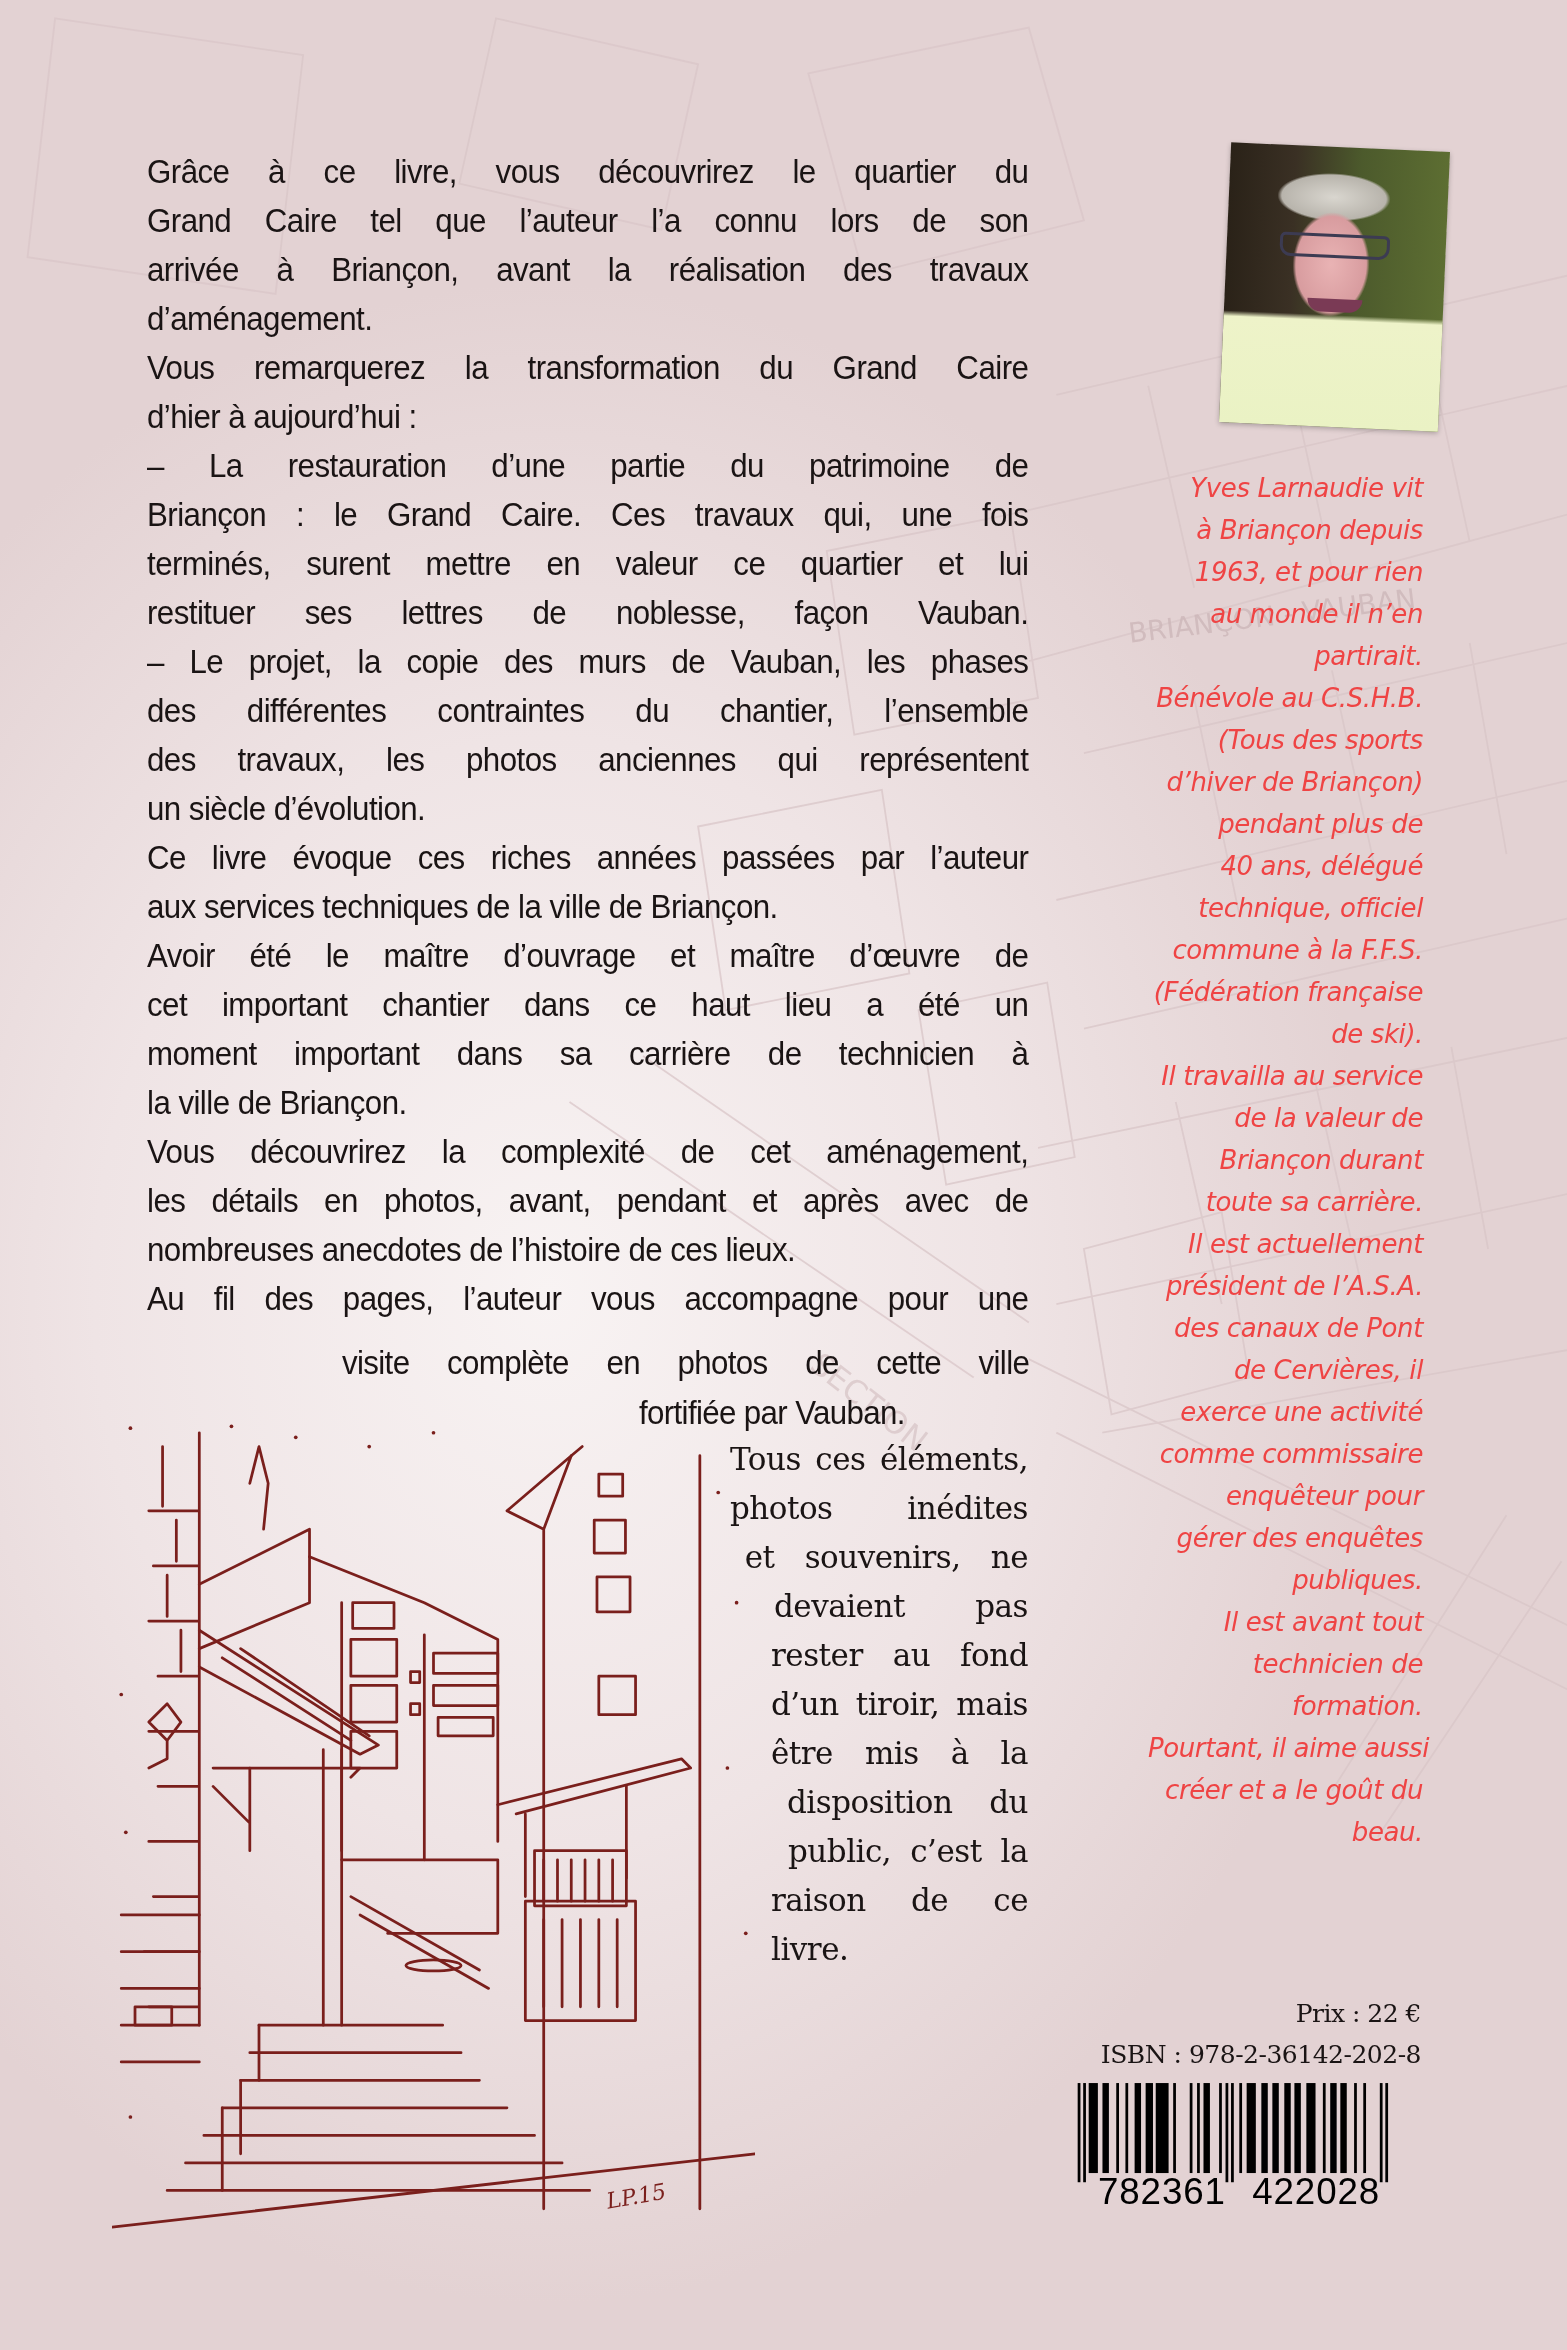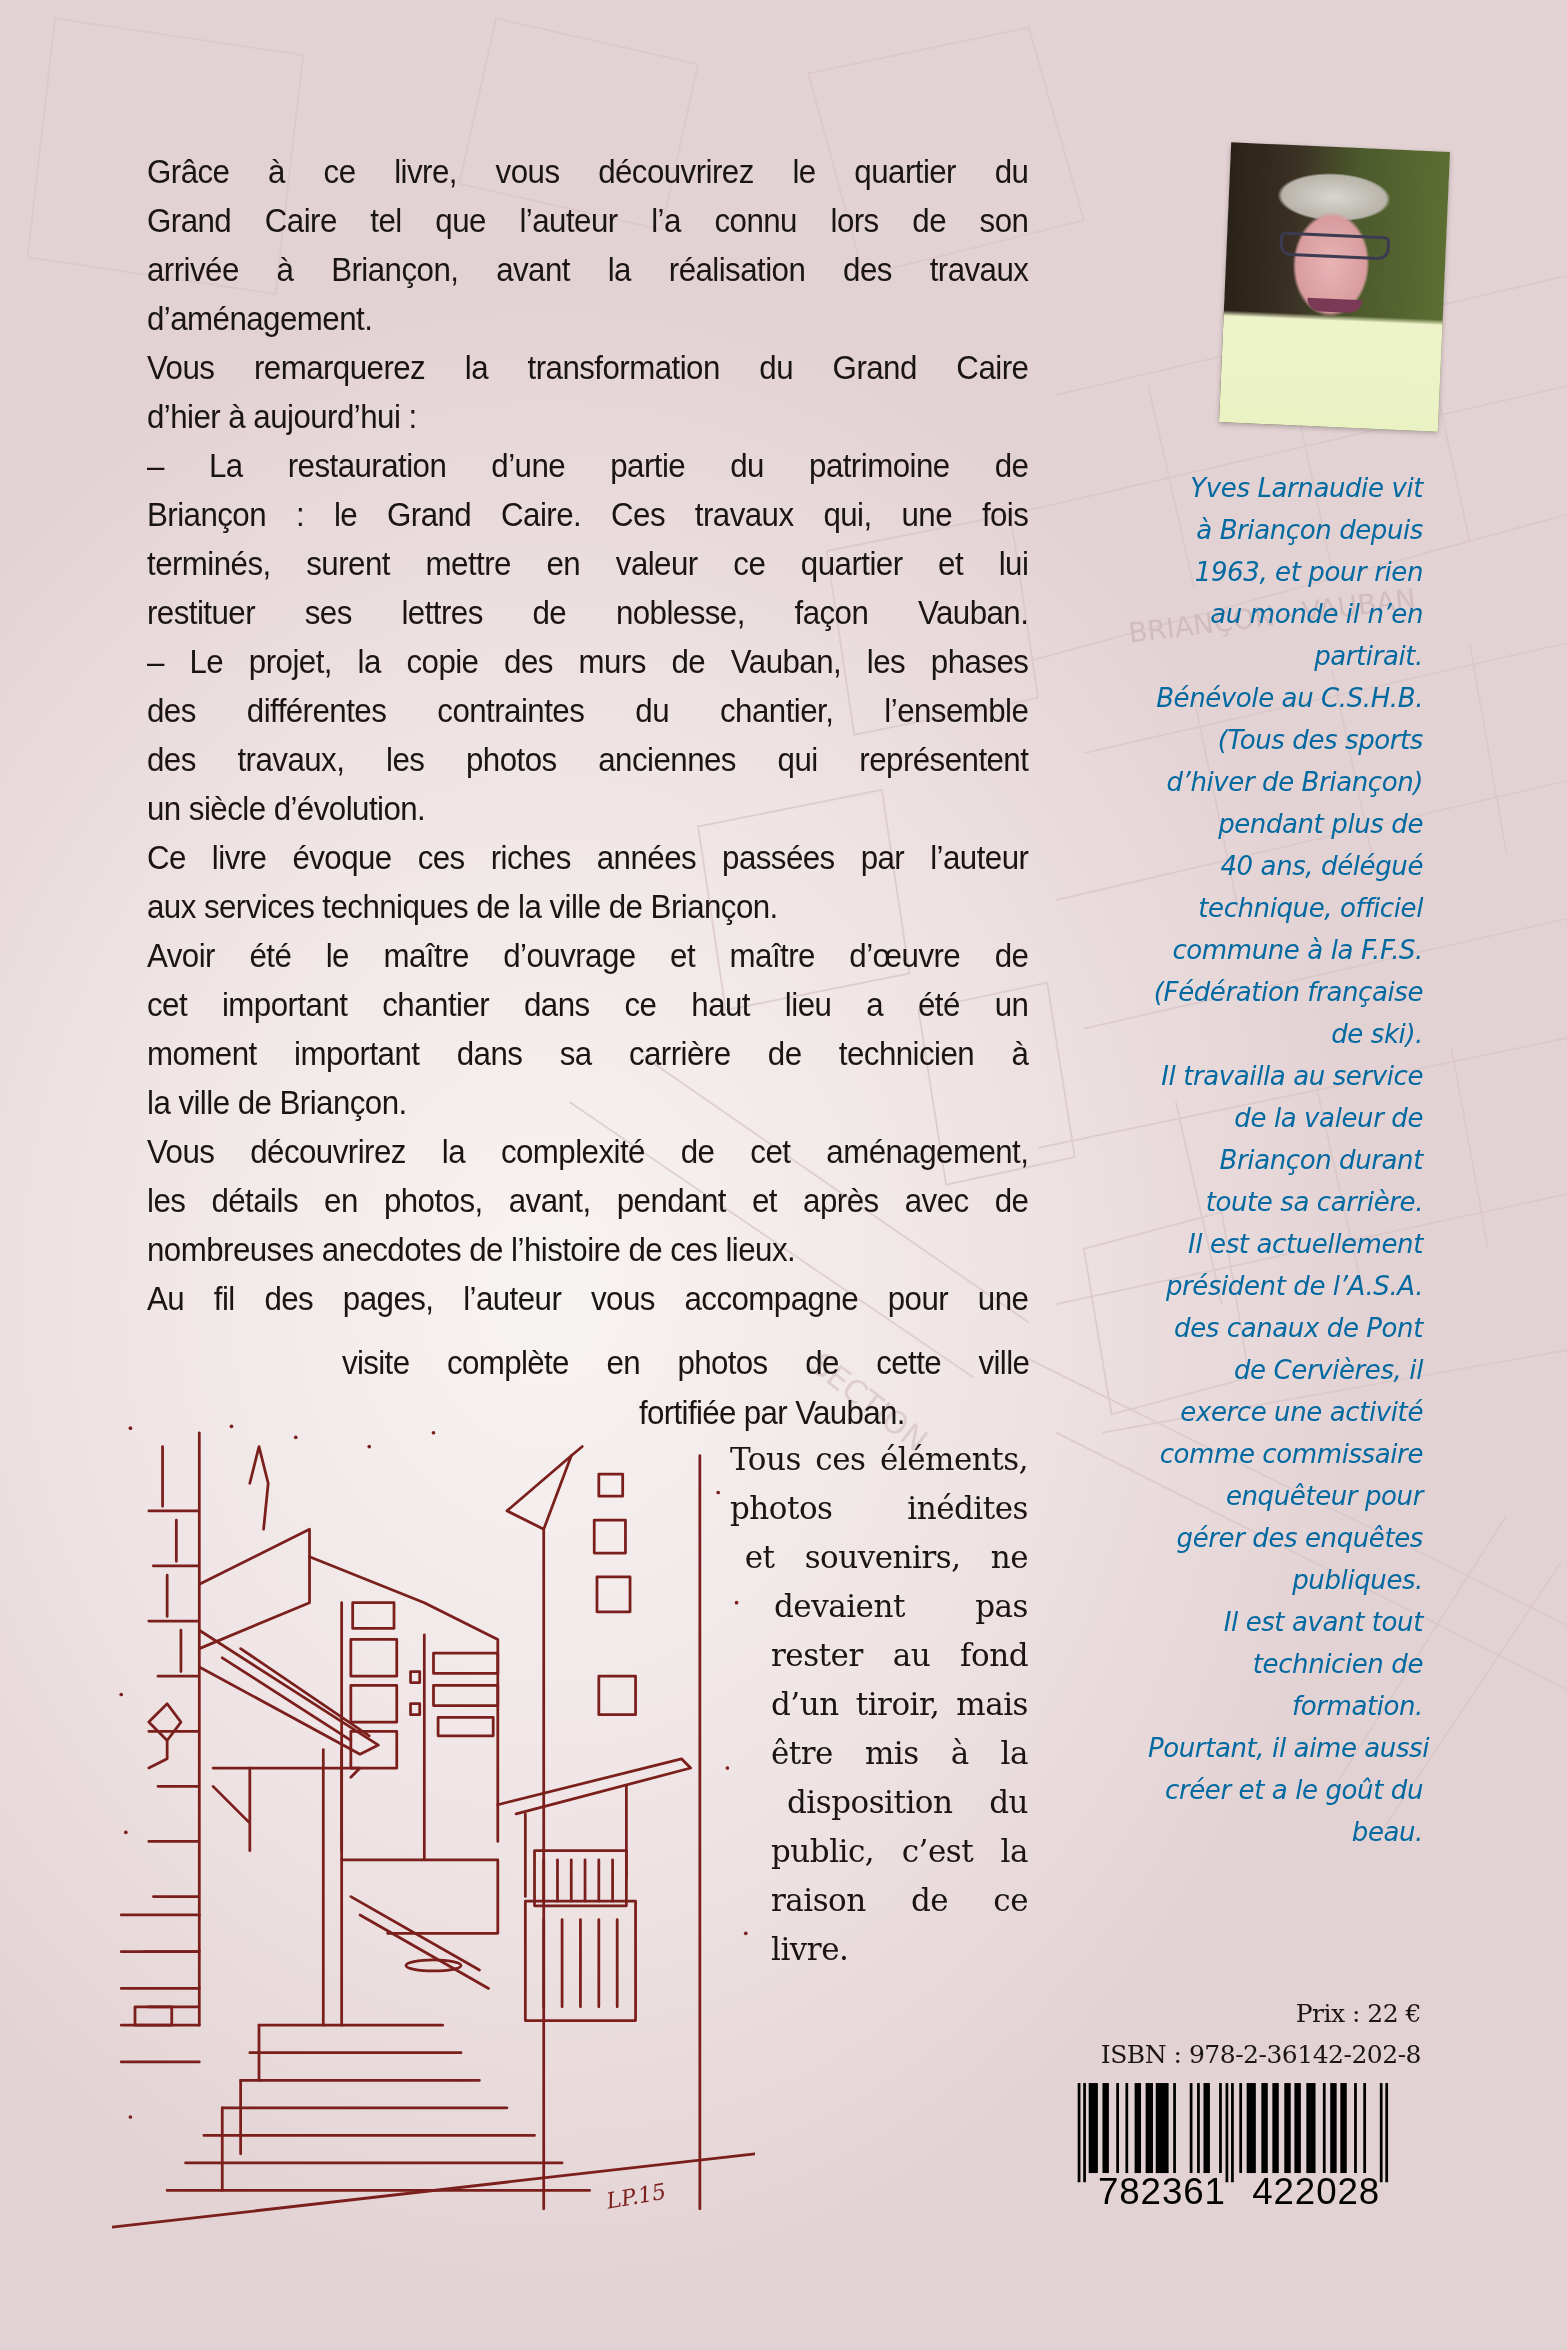--- a/index.html
+++ b/index.html
@@ -44,21 +44,21 @@
       linear-gradient(90deg, #2a2218 0%, #3a3024 30%, #4c5a2c 60%, #5d6e32 100%);
     box-shadow: 0 1.8px 5.5px rgba(0,0,0,0.25);
   }
   .photo .glasses { position: absolute; left: 53px; top: 87px; width: 110px; height: 24px; border: 3.7px solid #3c3b52; border-radius: 5.5px 5.5px 11px 11px; box-sizing: border-box; }
   .photo .mouth { position: absolute; left: 83px; top: 152px; width: 55px; height: 13px; border-radius: 0 0 27.5px 27.5px; background: #7a3a55; }
 
   .bio {
     position: absolute; right: 145px; top: 467px; width: 275px;
     font-family: "DejaVu Sans", sans-serif; font-style: italic;
     font-size: 26px; line-height: 42px; letter-spacing: -0.4px;
-    text-align: right; color: #0369a1;
+    text-align: right; color: #ef4444;
   }
   .bio span { display: block; white-space: nowrap; }
 
   .price {
     position: absolute; right: 147px; top: 1993px; font-family: "DejaVu Serif", serif;
     font-size: 25px; letter-spacing: -0.5px; text-align: right; line-height: 41px; margin-left: 24px;
   }
   .price span { display: block; }
 
   .barcode { position: absolute; left: 1074px; top: 2083px; width: 360px; height: 125px; }
@@ -127,21 +127,21 @@
 
 <div class="narrow-col">
   <span class="nline">Tous ces éléments,</span>
   <span class="nline">photos inédites</span>
   <span class="nline" style="margin-left:14.7px">et souvenirs, ne</span>
   <span class="nline" style="margin-left:44px">devaient pas</span>
   <span class="nline" style="margin-left:41px">rester au fond</span>
   <span class="nline" style="margin-left:41px">d’un tiroir, mais</span>
   <span class="nline" style="margin-left:41px">être mis à la</span>
   <span class="nline" style="margin-left:57px">disposition du</span>
-  <span class="nline" style="margin-left:41px">public, c’est la</span>
+  <span class="nline" style="margin-left:58px">public, c’est la</span>
   <span class="nline" style="margin-left:41px">raison de ce</span>
   <span class="nline last" style="margin-left:41px">livre.</span>
 </div>
 
 <div class="sketch">
   <svg viewBox="0 0 700 895" width="643" height="822">
     <g fill="none" stroke="#7a1f1c" stroke-width="3" stroke-linecap="round" stroke-linejoin="round">
 
       <path d="M95 15 L95 660 M40 100 L95 100 M45 160 L95 160 M40 220 L95 220 M50 280 L95 280 M40 340 L95 340 M50 400 L95 400 M40 460 L95 460 M45 520 L95 520 M35 580 L95 580 M40 640 L95 640"></path>
       <path d="M55 30 L55 95 M70 110 L70 155 M60 170 L60 215 M75 230 L75 275"></path>

